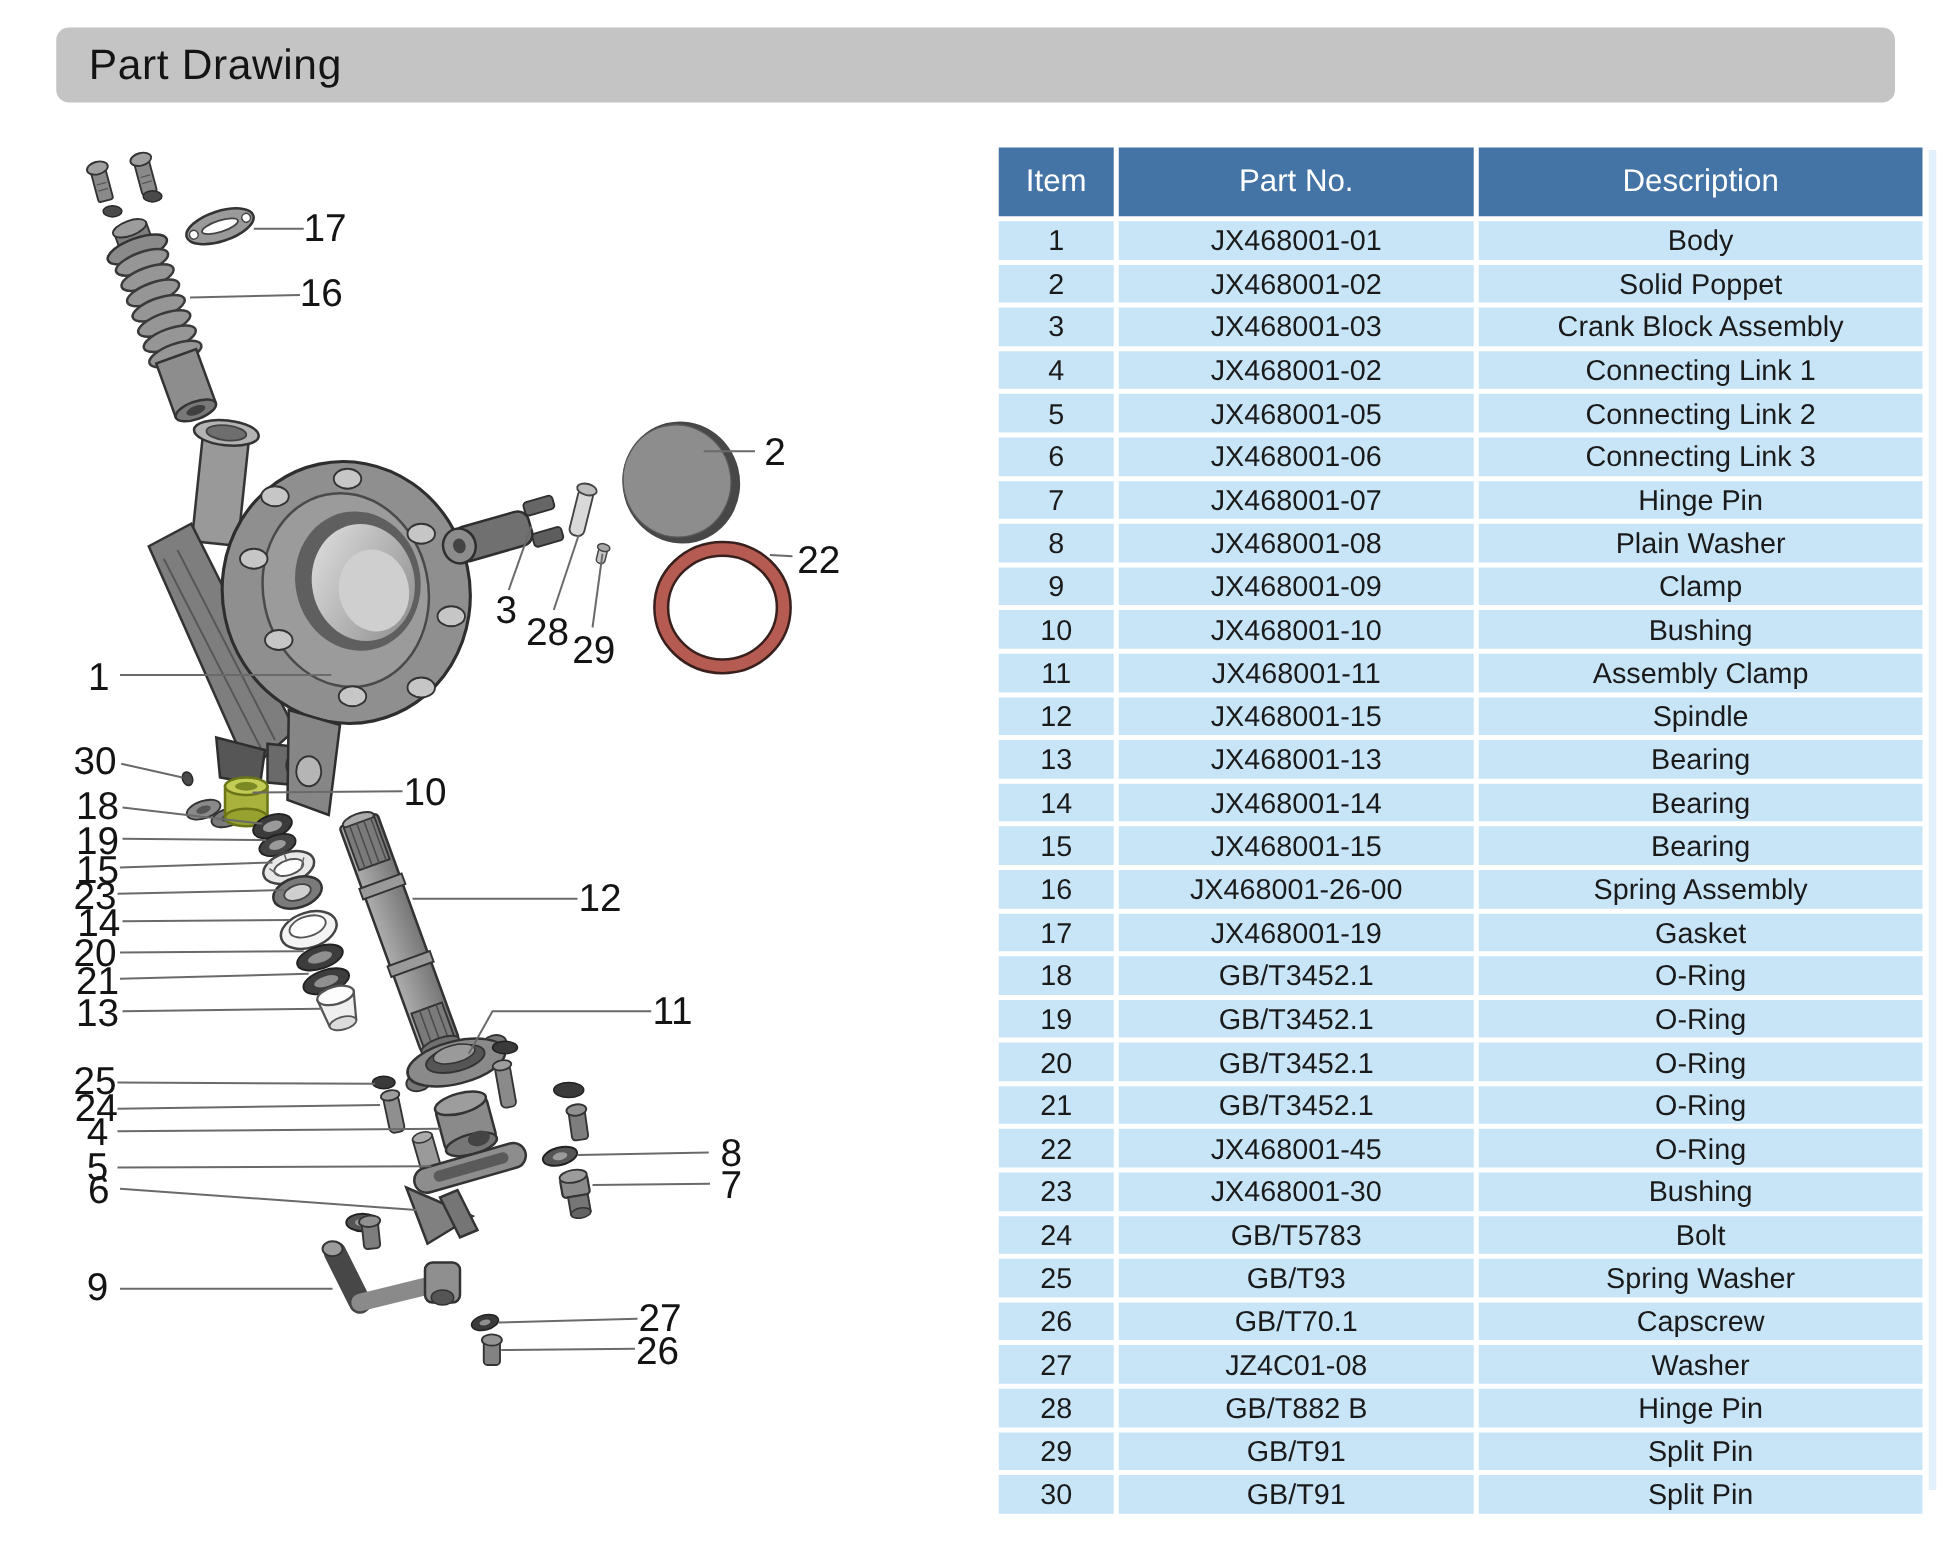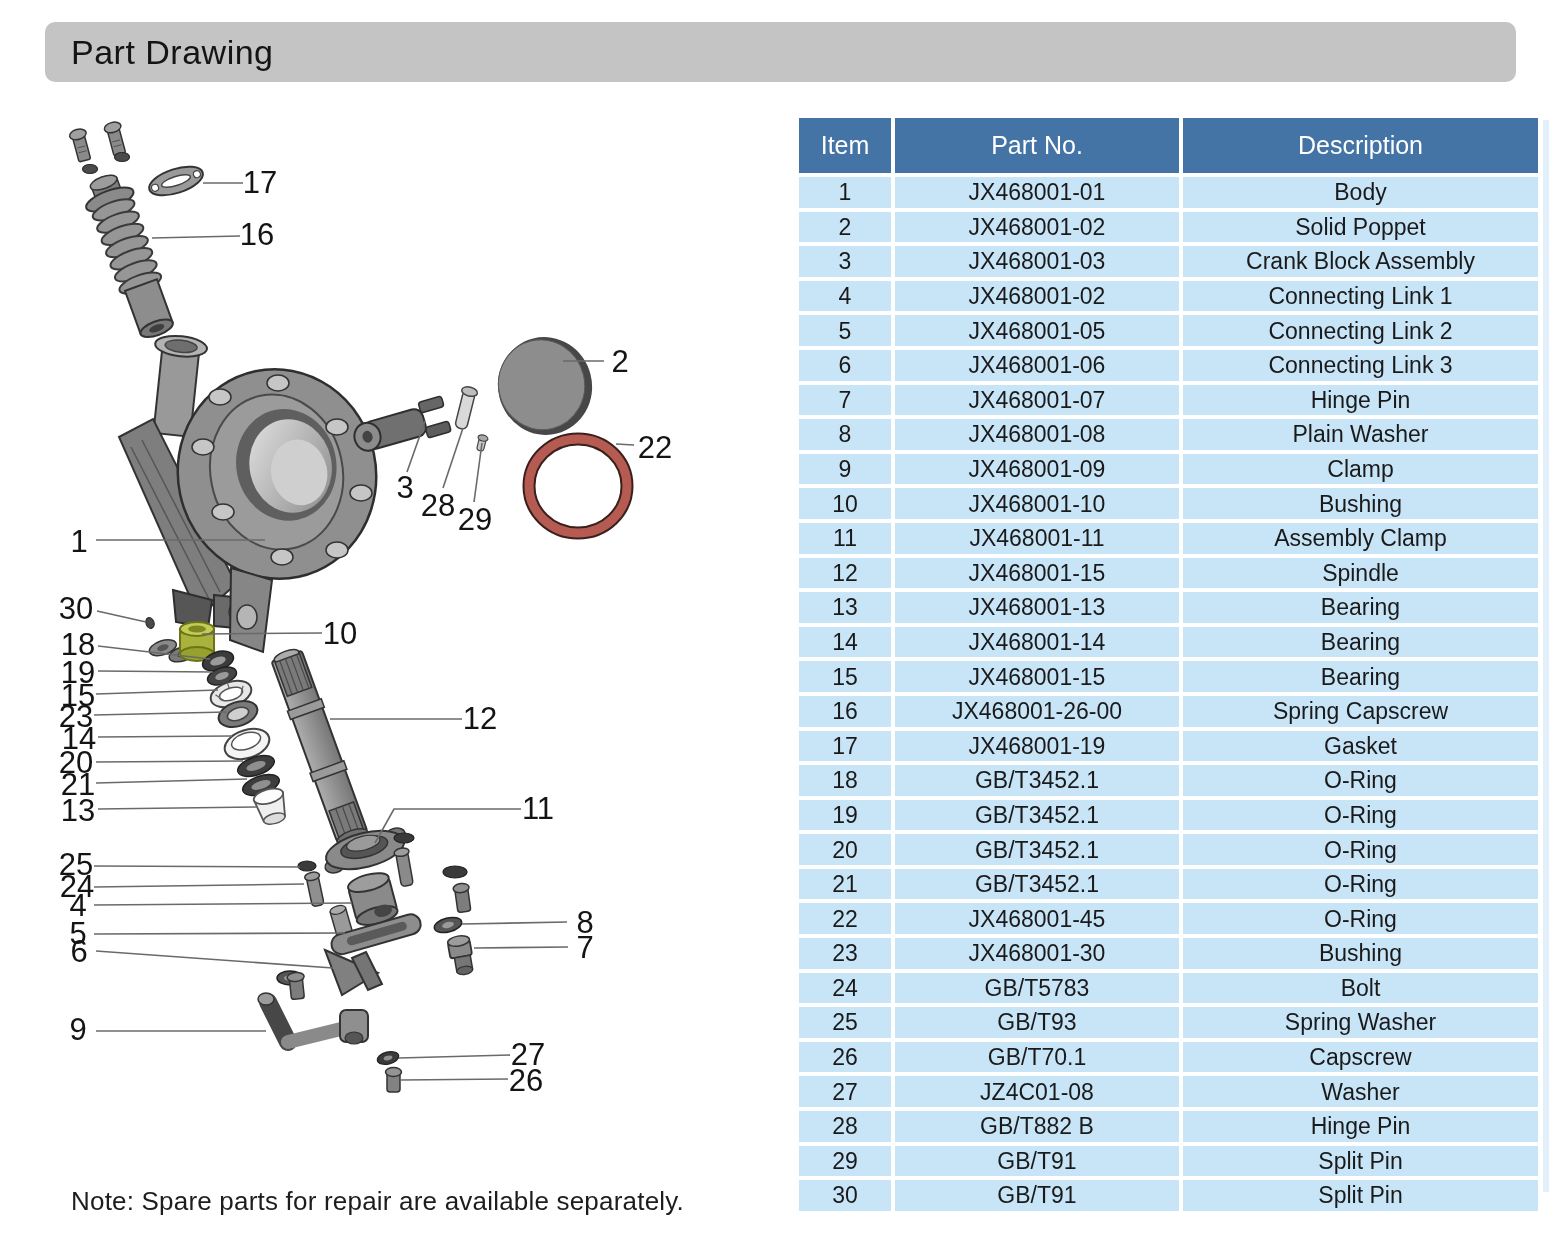--- a/index.html
+++ b/index.html
@@ -471,21 +471,21 @@
           <td>Bearing</td>
         </tr>
         <tr>
           <td>15</td>
           <td>JX468001-15</td>
           <td>Bearing</td>
         </tr>
         <tr>
           <td>16</td>
           <td>JX468001-26-00</td>
-          <td>Spring Capscrew</td>
+          <td>Spring Assembly</td>
         </tr>
         <tr>
           <td>17</td>
           <td>JX468001-19</td>
           <td>Gasket</td>
         </tr>
         <tr>
           <td>18</td>
           <td>GB/T3452.1</td>
           <td>O-Ring</td>
@@ -548,15 +548,14 @@
         <tr>
           <td>30</td>
           <td>GB/T91</td>
           <td>Split Pin</td>
         </tr>
       </tbody>
   </table>
 
   <div class="right-edge-strip"></div>
 
-  <div class="note-text">Note: Spare parts for repair are available separately.</div>
 
 </div>
 
 </body></html>

